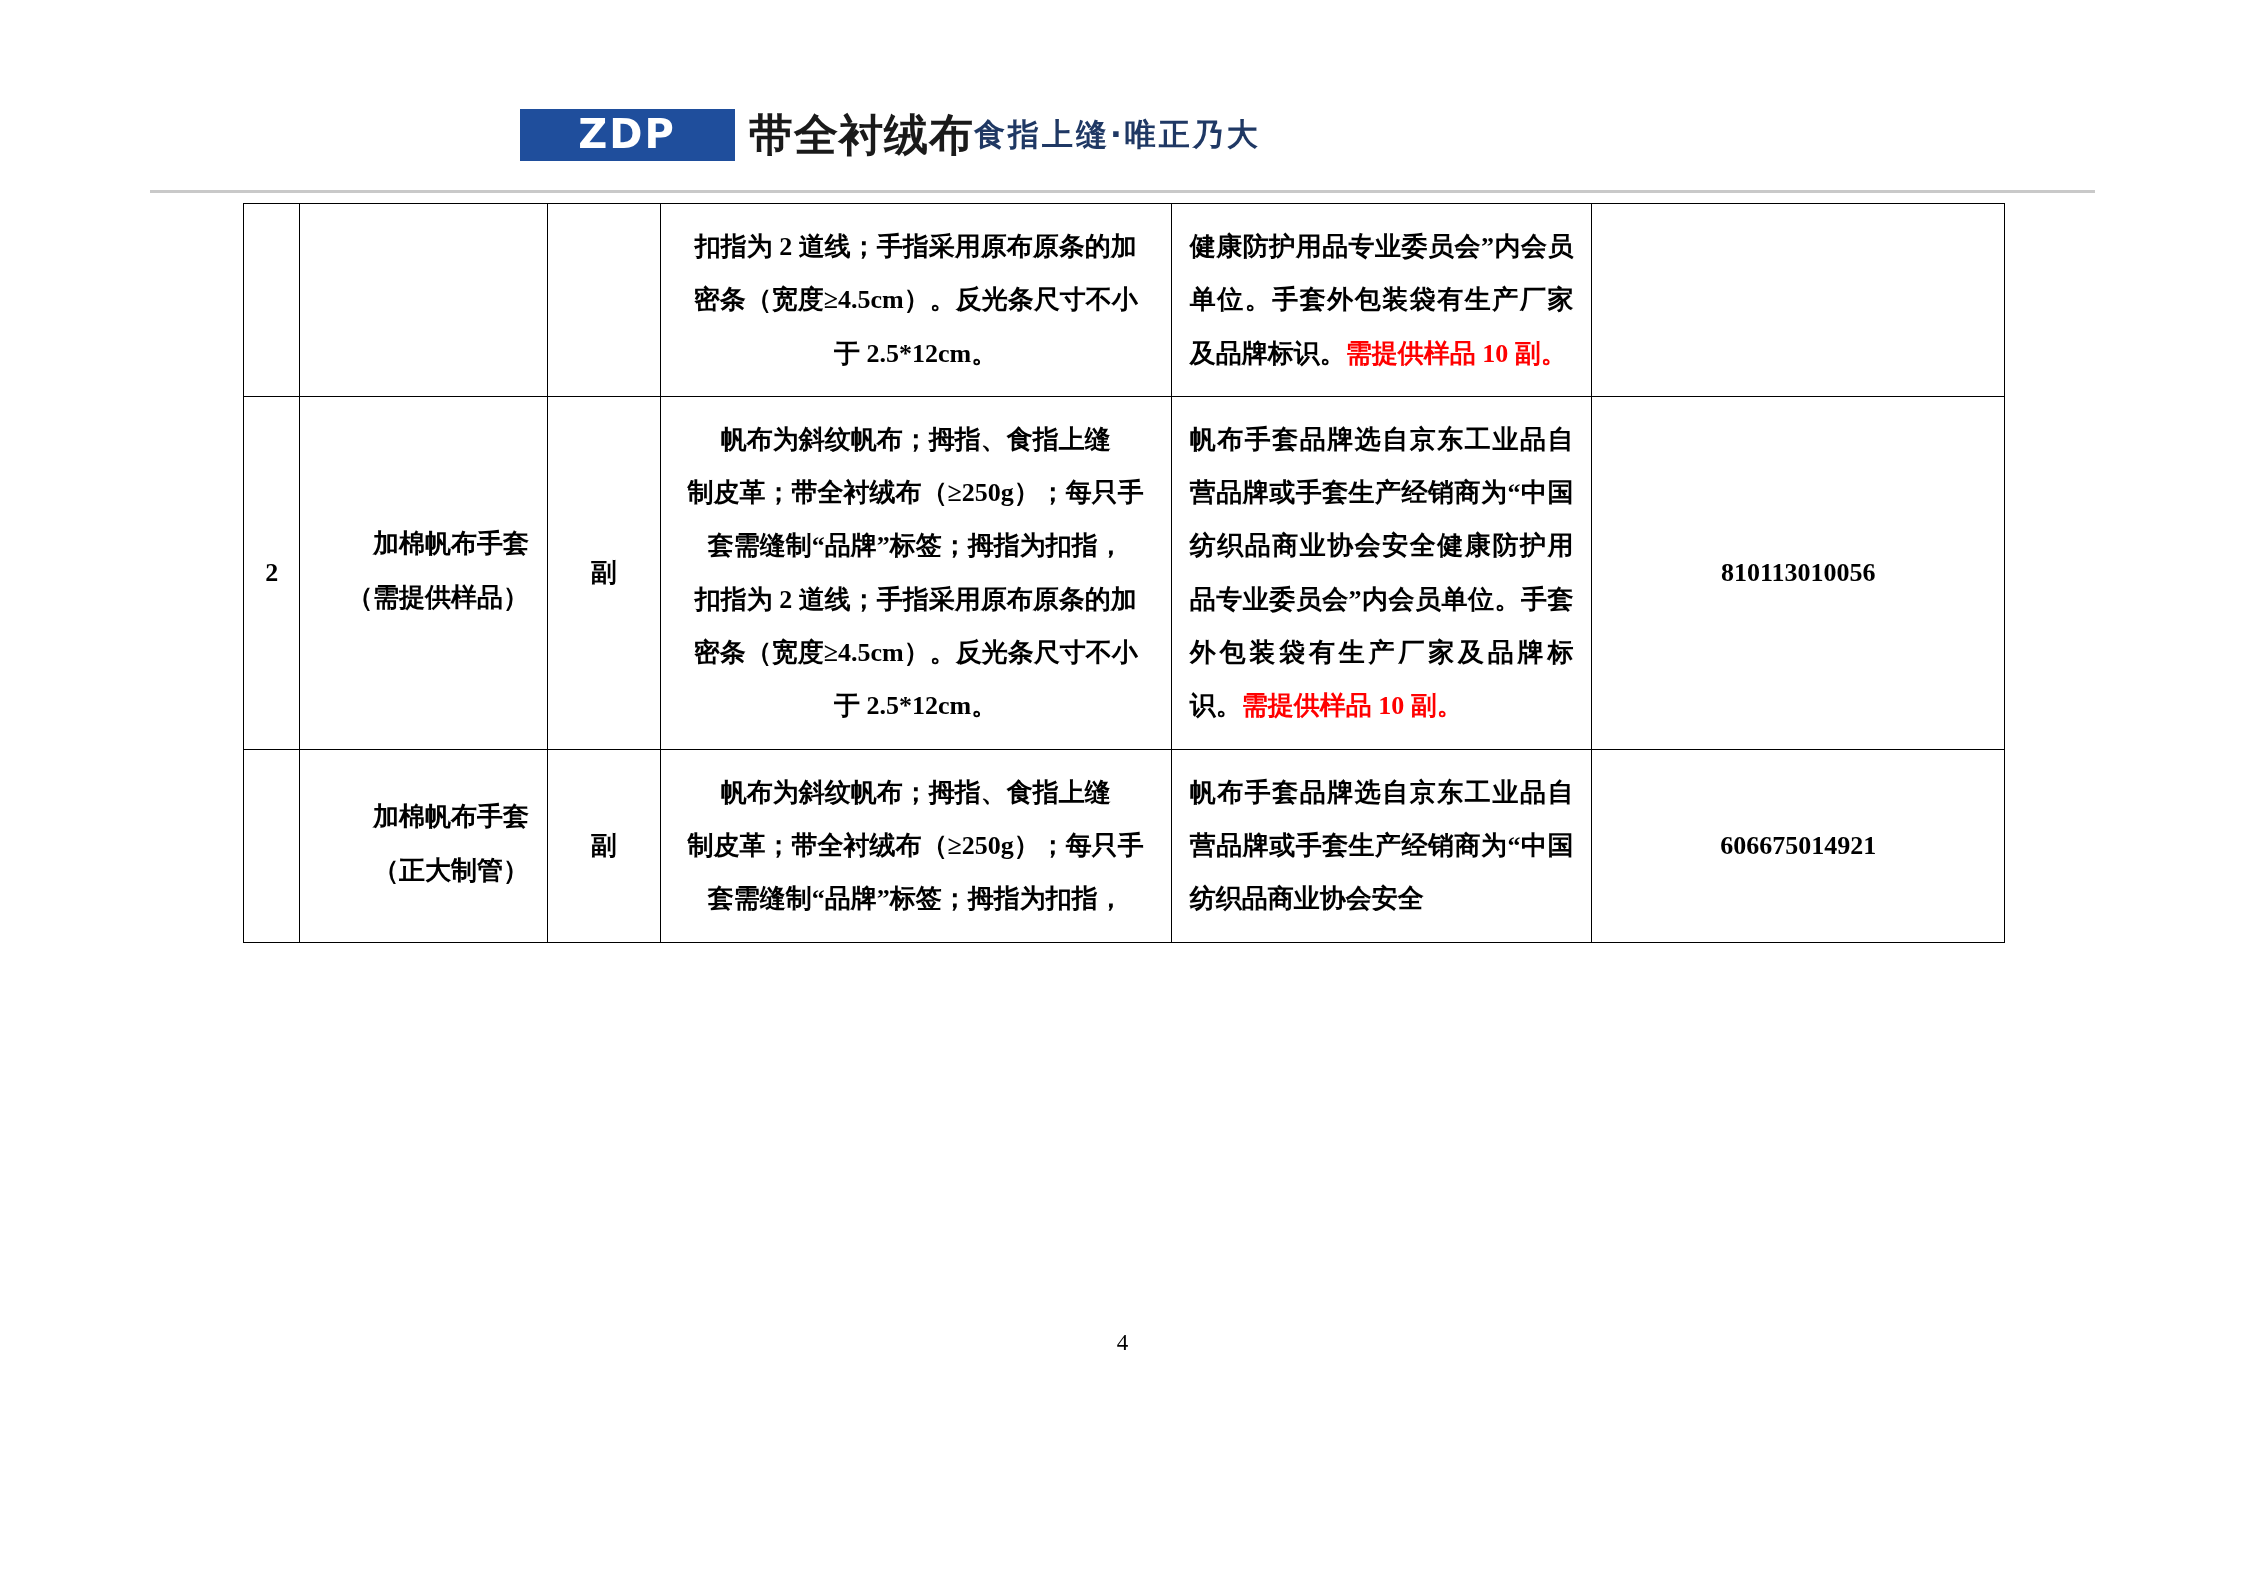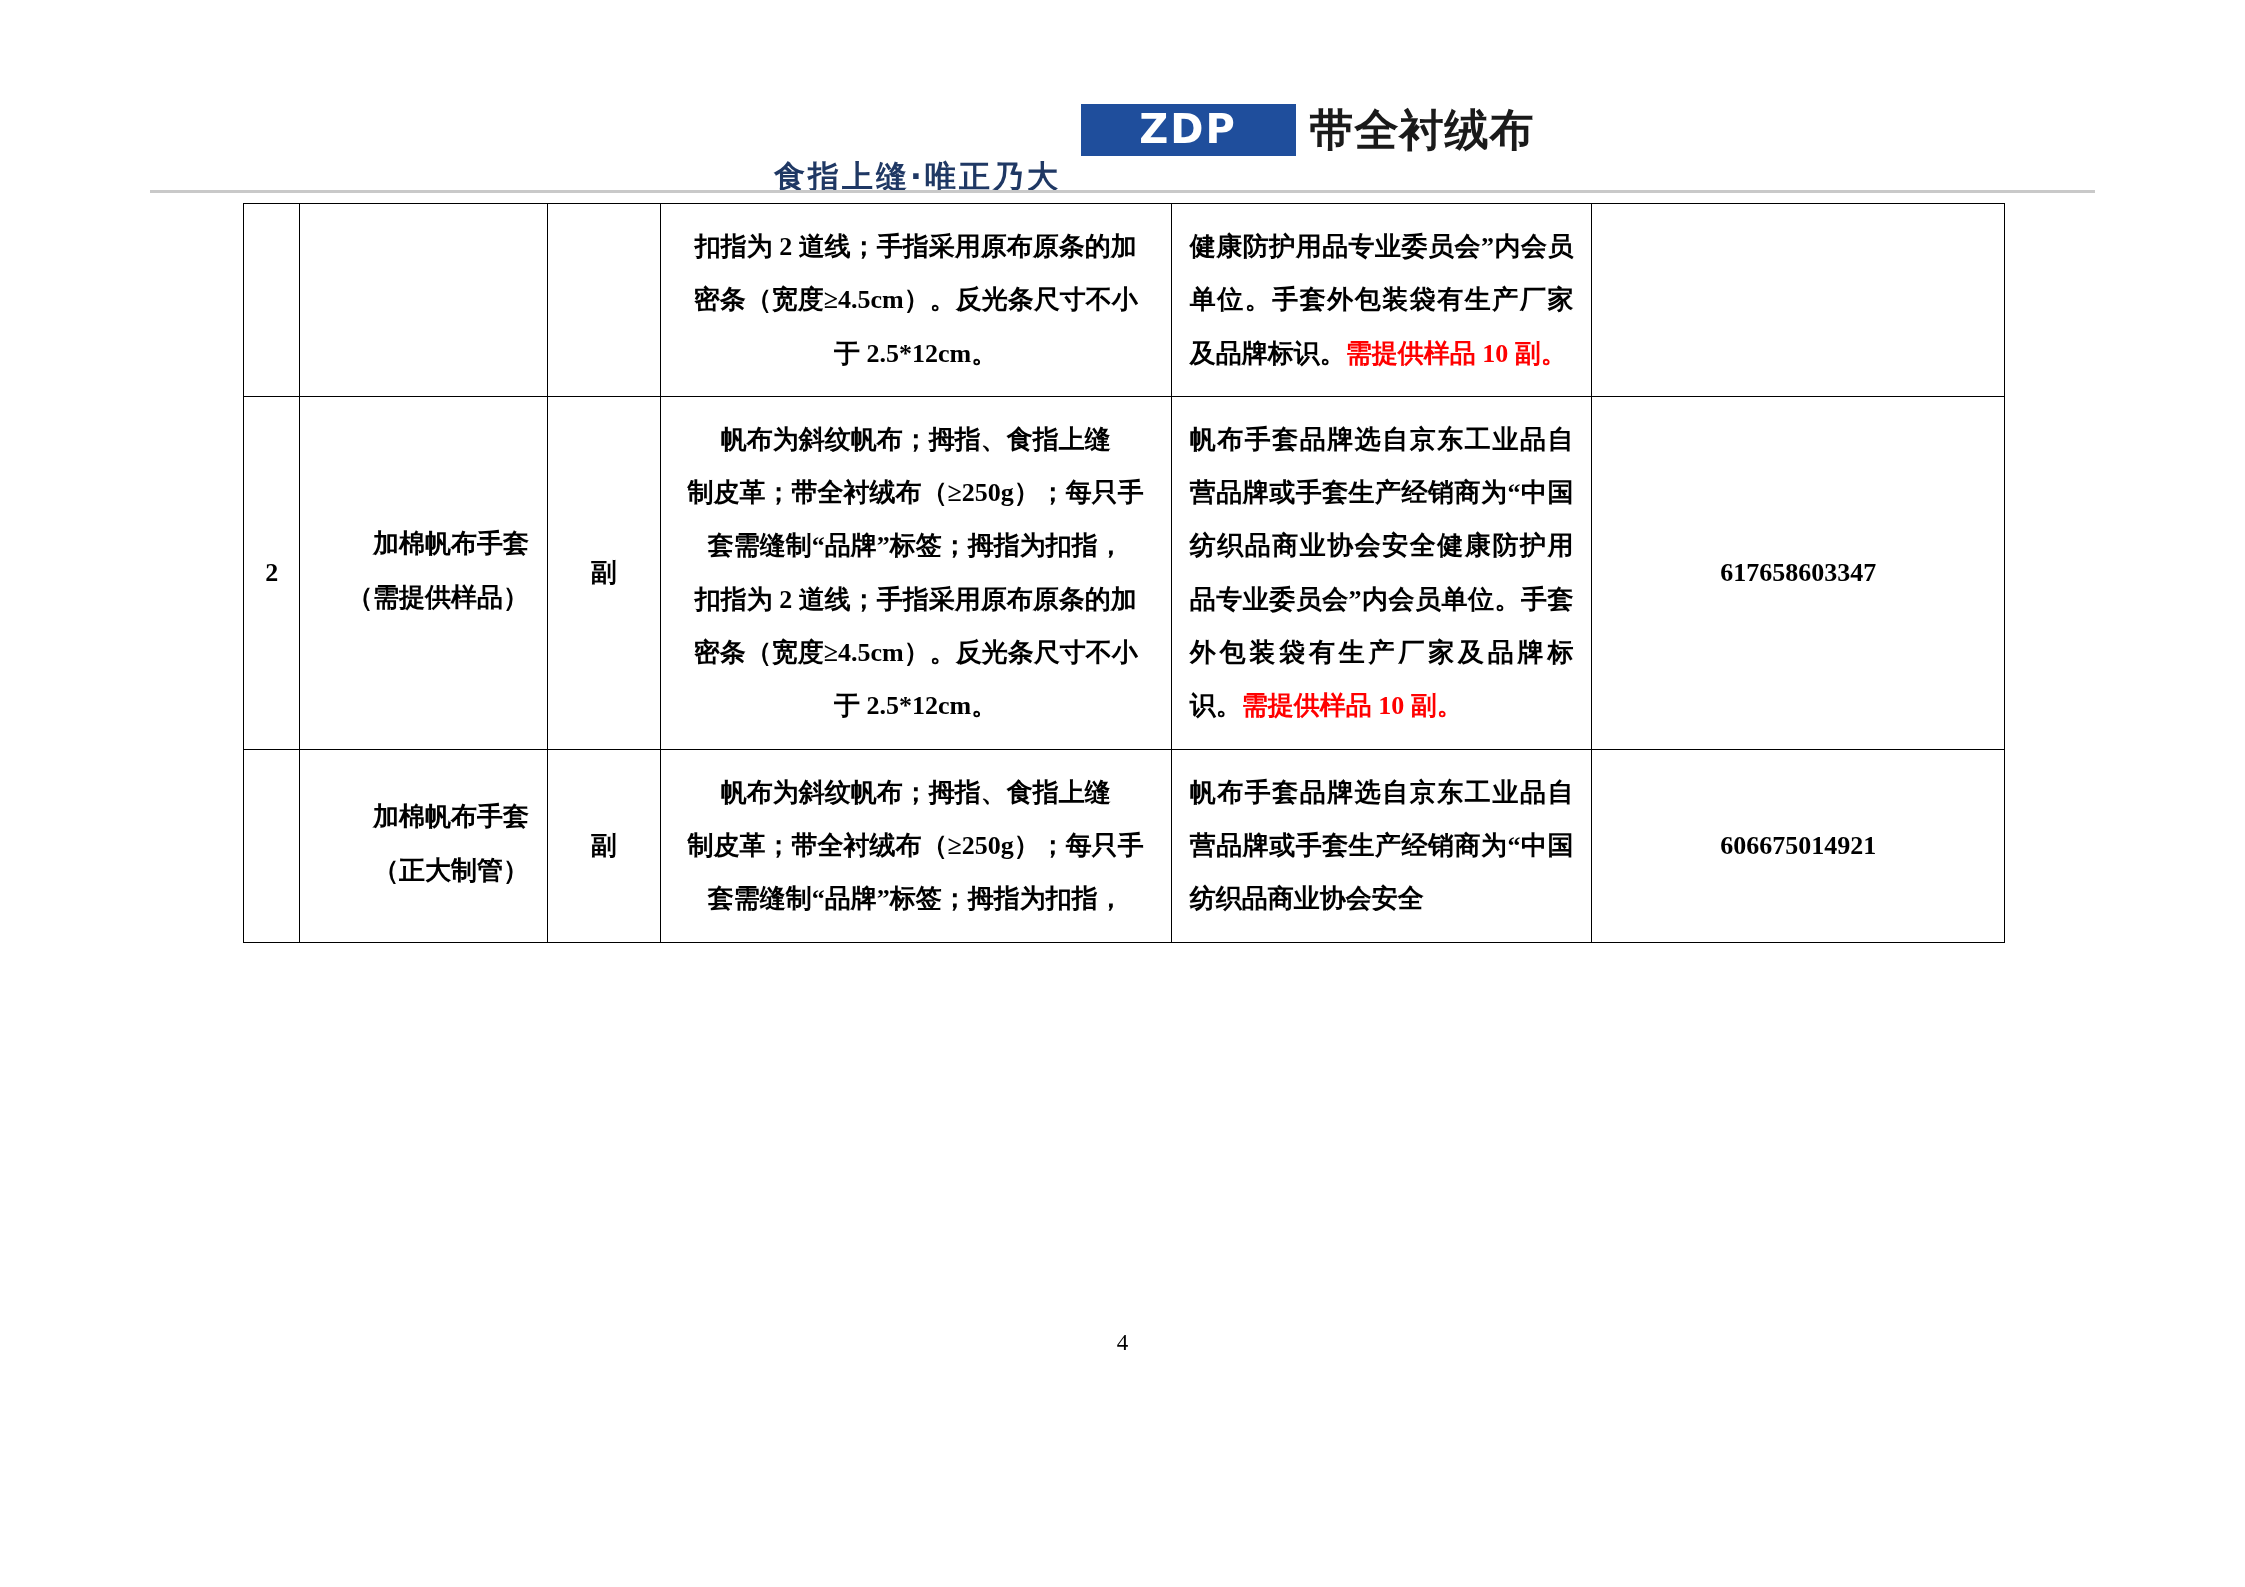--- a/index.html
+++ b/index.html
@@ -14,27 +14,25 @@
     background: #ffffff;
     box-sizing: border-box;
     font-family: "Liberation Serif", "DejaVu Serif", serif;
     overflow: hidden;
   }
 
   
   .header {
     position: absolute;
     left: 150px;
-    top: 104px;
+    top: 92px;
     width: 1945px;
     height: 85px;
     display: flex;
     align-items: center;
-    justify-content: space-between;
-    flex-direction: column;
   }
   .logo-wrap {
     display: flex;
     align-items: center;
     margin-left: 370px;
   }
   .logo-mark {
     display: flex;
     align-items: stretch;
     height: 52px;
@@ -168,21 +166,21 @@
           <span class="cell-line">帆布为斜纹帆布；拇指、食指上缝</span>
           <span class="cell-line">制皮革；带全衬绒布（≥250g）；每只手</span>
           <span class="cell-line">套需缝制“品牌”标签；拇指为扣指，</span>
           <span class="cell-line">扣指为 2 道线；手指采用原布原条的加</span>
           <span class="cell-line">密条（宽度≥4.5cm）。反光条尺寸不小</span>
           <span class="cell-line">于 2.5*12cm。</span>
         </td>
         <td class="col-brand">
           <span>帆布手套品牌选自京东工</span><span>业品自营品牌或手套生产经销</span><span>商为“中国纺织品商业协会安全</span><span>健康防护用品专业委员会”内会</span><span>员单位。手套外包装袋有生产厂</span><span>家及品牌标识。</span><span class="red">需提供样品 10 副。</span>
         </td>
-        <td class="col-code">617658603347</td>
+        <td class="col-code">810113010056</td>
       </tr>
 
       <tr>
         <td class="col-idx"></td>
         <td class="col-name">
           <span class="cell-line">加棉帆布手套</span>
           <span class="cell-line">（正大制管）</span>
         </td>
         <td class="col-unit">副</td>
         <td class="col-spec spec-cell">

